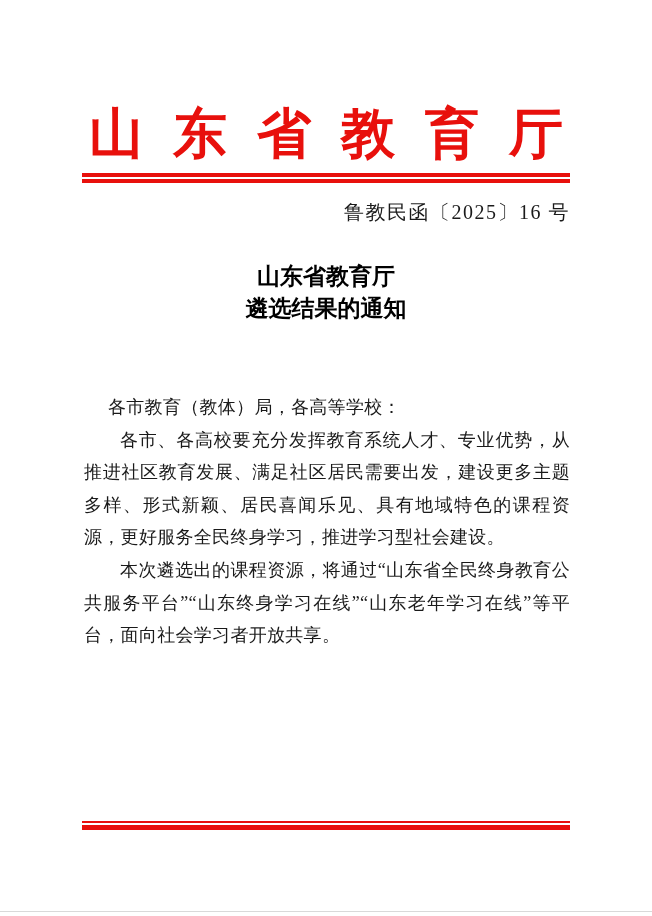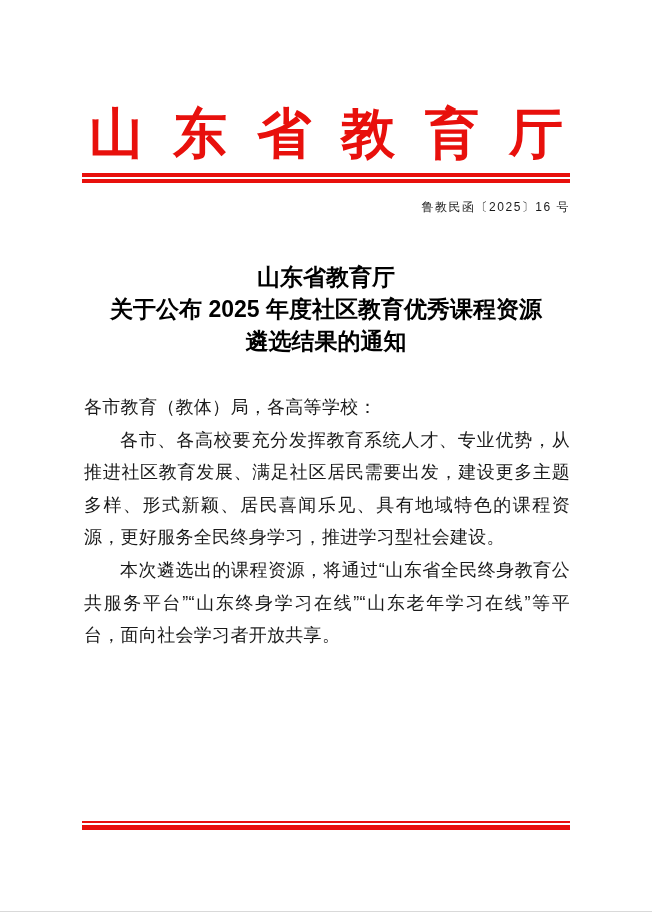--- a/index.html
+++ b/index.html
@@ -6,21 +6,21 @@
     margin: 0;
     padding: 0;
     background: #ffffff;
   }
   .page {
     position: relative;
     width: 652px;
     height: 916px;
     background: #ffffff;
     overflow: hidden;
-    font-family: Liberation Sans, sans-serif;
+    font-family: Liberation Serif, serif;
   }
 
   
   .agency-header {
     position: absolute;
     top: 98px;
     left: 0;
     width: 652px;
     text-align: center;
     color: var(--accent-red, #e8100c);
@@ -40,21 +40,21 @@
     height: 2px;
     background: #ffffff;
     border-top: 4px solid var(--accent-red, #e8100c);
     border-bottom: 4px solid var(--accent-red, #e8100c);
   }
 
   .doc-number {
     position: absolute;
     top: 199px;
     right: 82px;
-    font-size: 12px;
+    font-size: 20px;
     letter-spacing: 1.5px;
     color: var(--text-black, #1a1a1a);
     white-space: nowrap;
   }
 
   .notice-title {
     position: absolute;
     top: 261px;
     left: 0;
     width: 652px;
@@ -78,20 +78,21 @@
     color: var(--text-black, #1a1a1a);
     text-align: justify;
     letter-spacing: 0.3px;
   }
   .body-text p {
     margin: 0;
     text-indent: 2em;
   }
   .body-text p.salutation {
     text-indent: 0;
+    margin-left: 24px;
   }
 
   
   .footer-rule {
     position: absolute;
     top: 821px;
     left: 82px;
     width: 488px;
     height: 2px;
     background: #ffffff;
@@ -115,21 +116,20 @@
 <div class="page">
 
   <div class="agency-header">山东省教育厅</div>
 
   <div class="header-rule"></div>
 
   <div class="doc-number">鲁教民函〔2025〕16 号</div>
 
   <div class="notice-title">
     <div class="title-line">山东省教育厅</div>
-    <div class="title-line">关于公布 2025 年度社区教育优秀课程资源</div>
     <div class="title-line">遴选结果的通知</div>
   </div>
 
   <div class="body-text">
     <p class="salutation">各市教育（教体）局，各高等学校：</p>
     <p>各市、各高校要充分发挥教育系统人才、专业优势，从推进社区教育发展、满足社区居民需要出发，建设更多主题多样、形式新颖、居民喜闻乐见、具有地域特色的课程资源，更好服务全民终身学习，推进学习型社会建设。</p>
     <p>本次遴选出的课程资源，将通过“山东省全民终身教育公共服务平台”“山东终身学习在线”“山东老年学习在线”等平台，面向社会学习者开放共享。</p>
   </div>
 
   <div class="footer-rule"></div>

